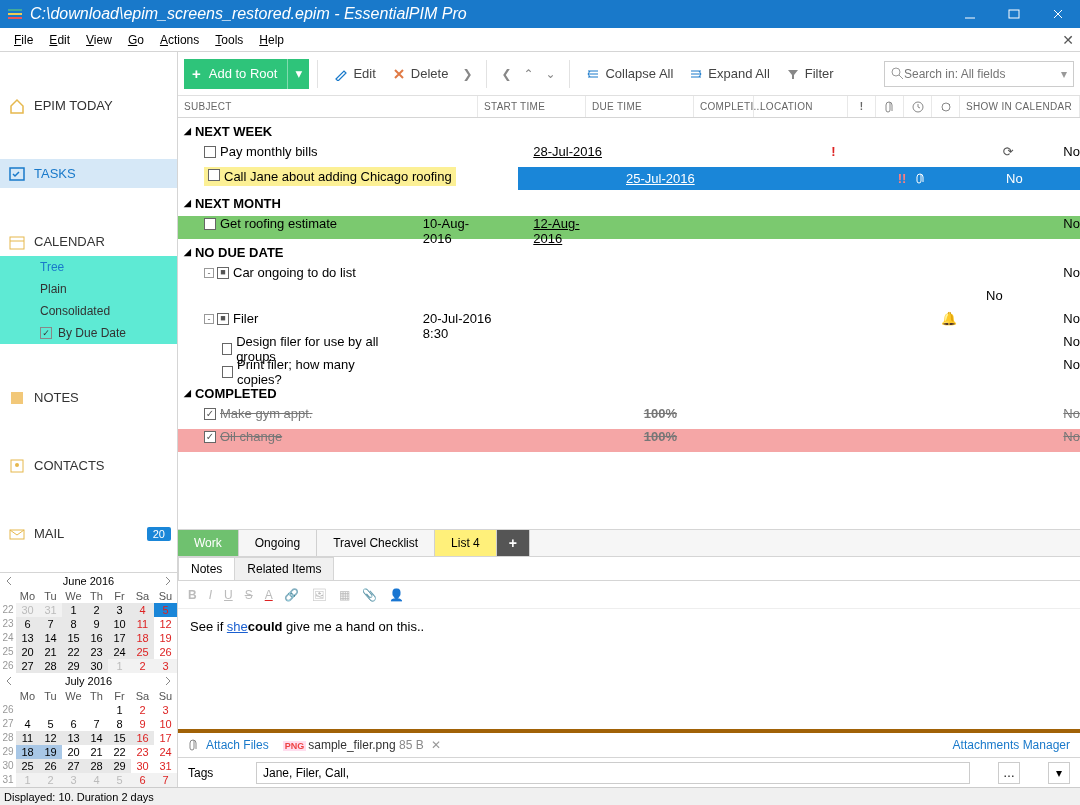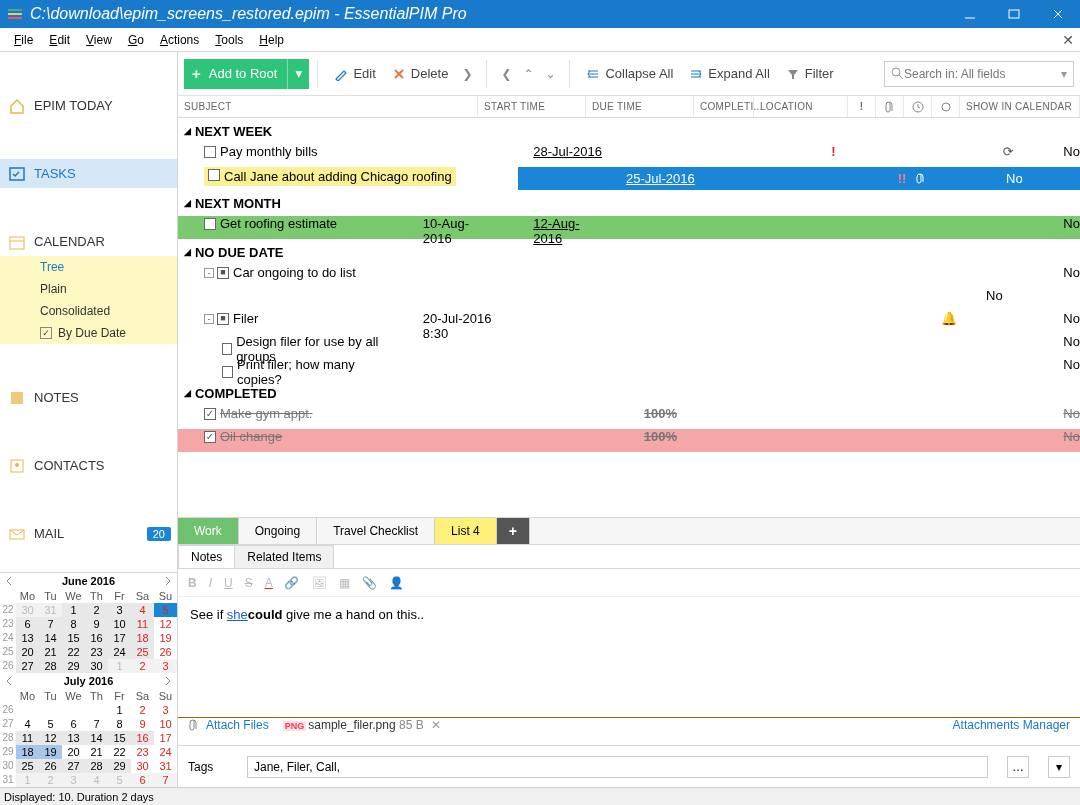--- a/index.html
+++ b/index.html
@@ -17,29 +17,29 @@
 
 .body-row { display: flex; height: calc(805px - 28px - 24px - 18px); }
 
 .sidebar { width: 178px; display: flex; flex-direction: column; border-right: 1px solid #d5d5d5; }
 .nav { flex: 1; overflow: hidden; }
 .nav-item { display: flex; align-items: center; height: 29px; padding-left: 6px; cursor: pointer; font-size: 13px; color: #333; margin-top: 39px; }
 .nav-item.active { background: #d6e8f7; color: #1979ca; }
 .nav-item .badge { margin-left: auto; margin-right: 6px; background: #1a86d8; color: #fff; font-size: 11px; padding: 1px 6px; border-radius: 2px; }
 .nav-item .nav-icon { width: 22px; display: inline-flex; justify-content: center; margin-right: 6px; }
 
-.sub-items { padding-left: 18px; background: #fef9c3; }
+.sub-items { padding-left: 18px; background: #5eead4; }
 .sub-item { display: flex; align-items: center; height: 22px; padding-left: 22px; font-size: 12px; color: #333; cursor: pointer; }
 .sub-item.sel { color: #1979ca; }
 .sub-item .chk { width: 12px; height: 12px; border: 1px solid #888; margin-right: 6px; display: inline-flex; align-items: center; justify-content: center; font-size: 9px; }
 .sub-item .chk.checked::after { content: "✓"; }
 
 .calendars { border-top: 1px solid #d5d5d5; font-size: 11px; }
 .cal-hdr { display: flex; align-items: center; justify-content: space-between; padding: 2px 4px; }
-.cal-hdr .title { font-weight: bold; }
+.cal-hdr .title { font-weight: normal; }
 .cal-hdr svg { stroke: #888; fill: none; cursor: pointer; }
 .cal-grid { display: grid; grid-template-columns: 16px repeat(7, 1fr); text-align: center; }
 .cal-grid .dh { color: #555; padding: 1px 0; }
 .cal-grid .wn { color: #999; font-size: 10px; padding: 1px 0; }
 .cal-grid .d { padding: 1px 0; cursor: pointer; }
 .cal-grid .d.other { color: #bbb; background: #f2f2f2; }
 .cal-grid .d.today { background: #1a86d8; color: #fff; }
 .cal-grid .d.sel { background: #a8c7e6; }
 .cal-grid .d.sat, .cal-grid .d.sun { color: #d22; }
 .cal-grid .d.shade { background: #e8e8e8; }
@@ -103,25 +103,25 @@
 .ltab.add { width: 24px; background: #555; color: #fff; justify-content: center; font-size: 14px; font-weight: bold; }
 
 .notes-area { flex-shrink: 0; display: flex; flex-direction: column; min-height: 0; }
 .sub-tabs { display: flex; border-bottom: 1px solid #d5d5d5; font-size: 12px; }
 .stab { padding: 4px 12px; border: 1px solid #d5d5d5; border-bottom: none; background: #fff; cursor: pointer; margin-right: -1px; }
 .stab:not(.active) { background: #f0f0f0; border-bottom:1px solid #d5d5d5; margin-bottom:-1px; }
 .fmt-bar { height: 28px; display: flex; align-items: center; gap: 12px; padding-left: 10px; border-bottom: 1px solid #eee; color: #bbb; font-family: "Times New Roman", serif; }
 .fmt-bar span { cursor: pointer; }
 .note-text { height: 120px; padding: 10px 12px; font-size: 13px; overflow:auto; }
 .note-text a { color: #1a5fd0; text-decoration: underline; }
-.attach-row { height: 28px; border-top: 1px solid #a16207; display: flex; align-items: flex-start; padding: 0 10px; font-size: 12px; }
+.attach-row { height: 28px; border-top: 4px solid #a16207; display: flex; align-items: center; padding: 0 10px; font-size: 12px; }
 .attach-row .lnk { color: #1979ca; cursor: pointer; }
 .attach-row .file { margin-left: 14px; color: #333; }
 .attach-row .mgr { margin-left: auto; color: #1979ca; cursor: pointer; }
-.tags-row { height: 42px; border-top: 1px solid #d5d5d5; display: flex; align-items: center; padding: 0 10px; font-size: 12px; gap: 19px; }
+.tags-row { height: 30px; border-top: 1px solid #d5d5d5; display: flex; align-items: center; padding: 0 10px; font-size: 12px; gap: 28px; }
 .tags-row input { flex: 1; border: 1px solid #ccc; height: 22px; padding: 0 6px; font-size: 12px; }
 .tags-row .more { width: 22px; height: 22px; border: 1px solid #ccc; display: flex; align-items: center; justify-content: center; cursor: pointer; }
 
 .statusbar { height: 18px; background: #f0f0f0; border-top: 1px solid #ccc; font-size: 11px; display: flex; align-items: center; padding-left: 4px; position: fixed; bottom: 0; left: 0; right: 0; }
 
 
 svg { display: block; }
 .u-first::first-letter { text-decoration: underline; }
 </style>
 </head>

